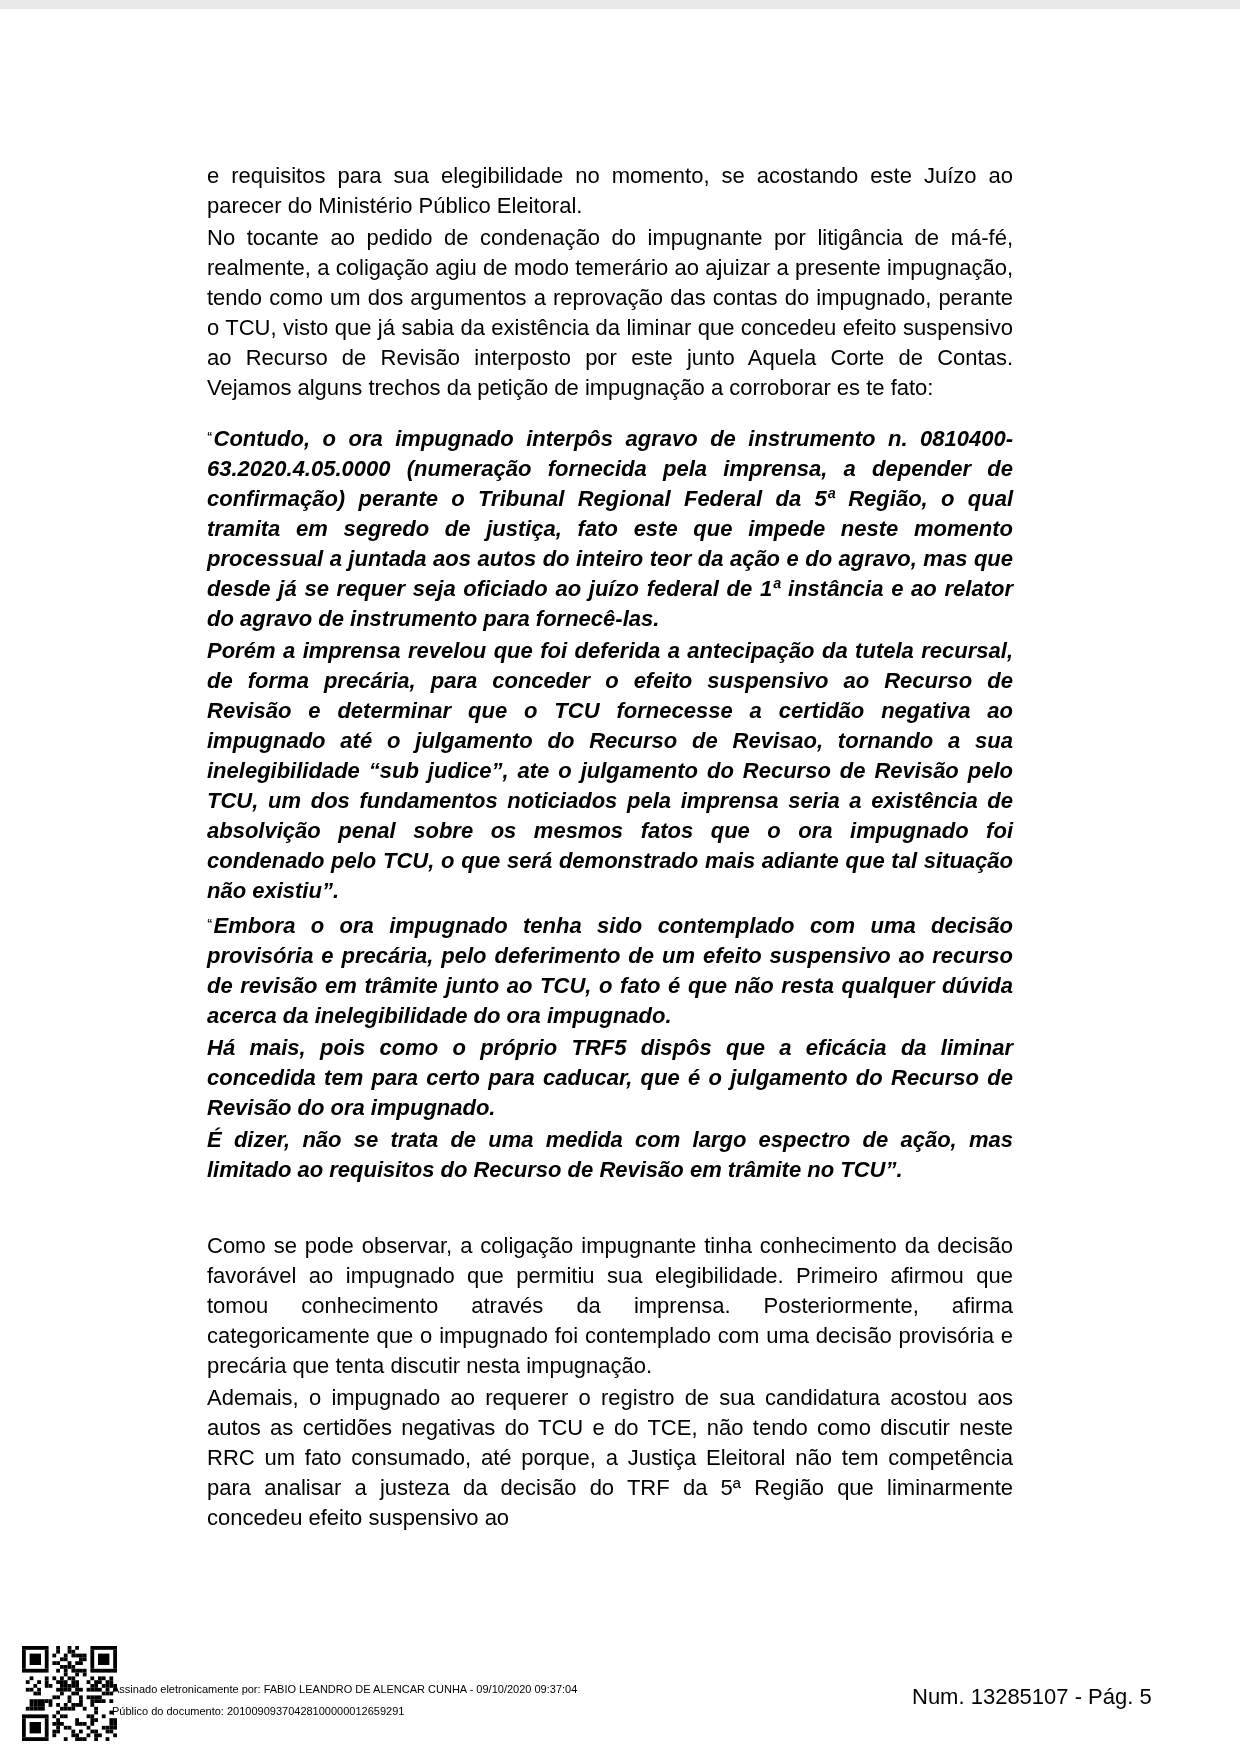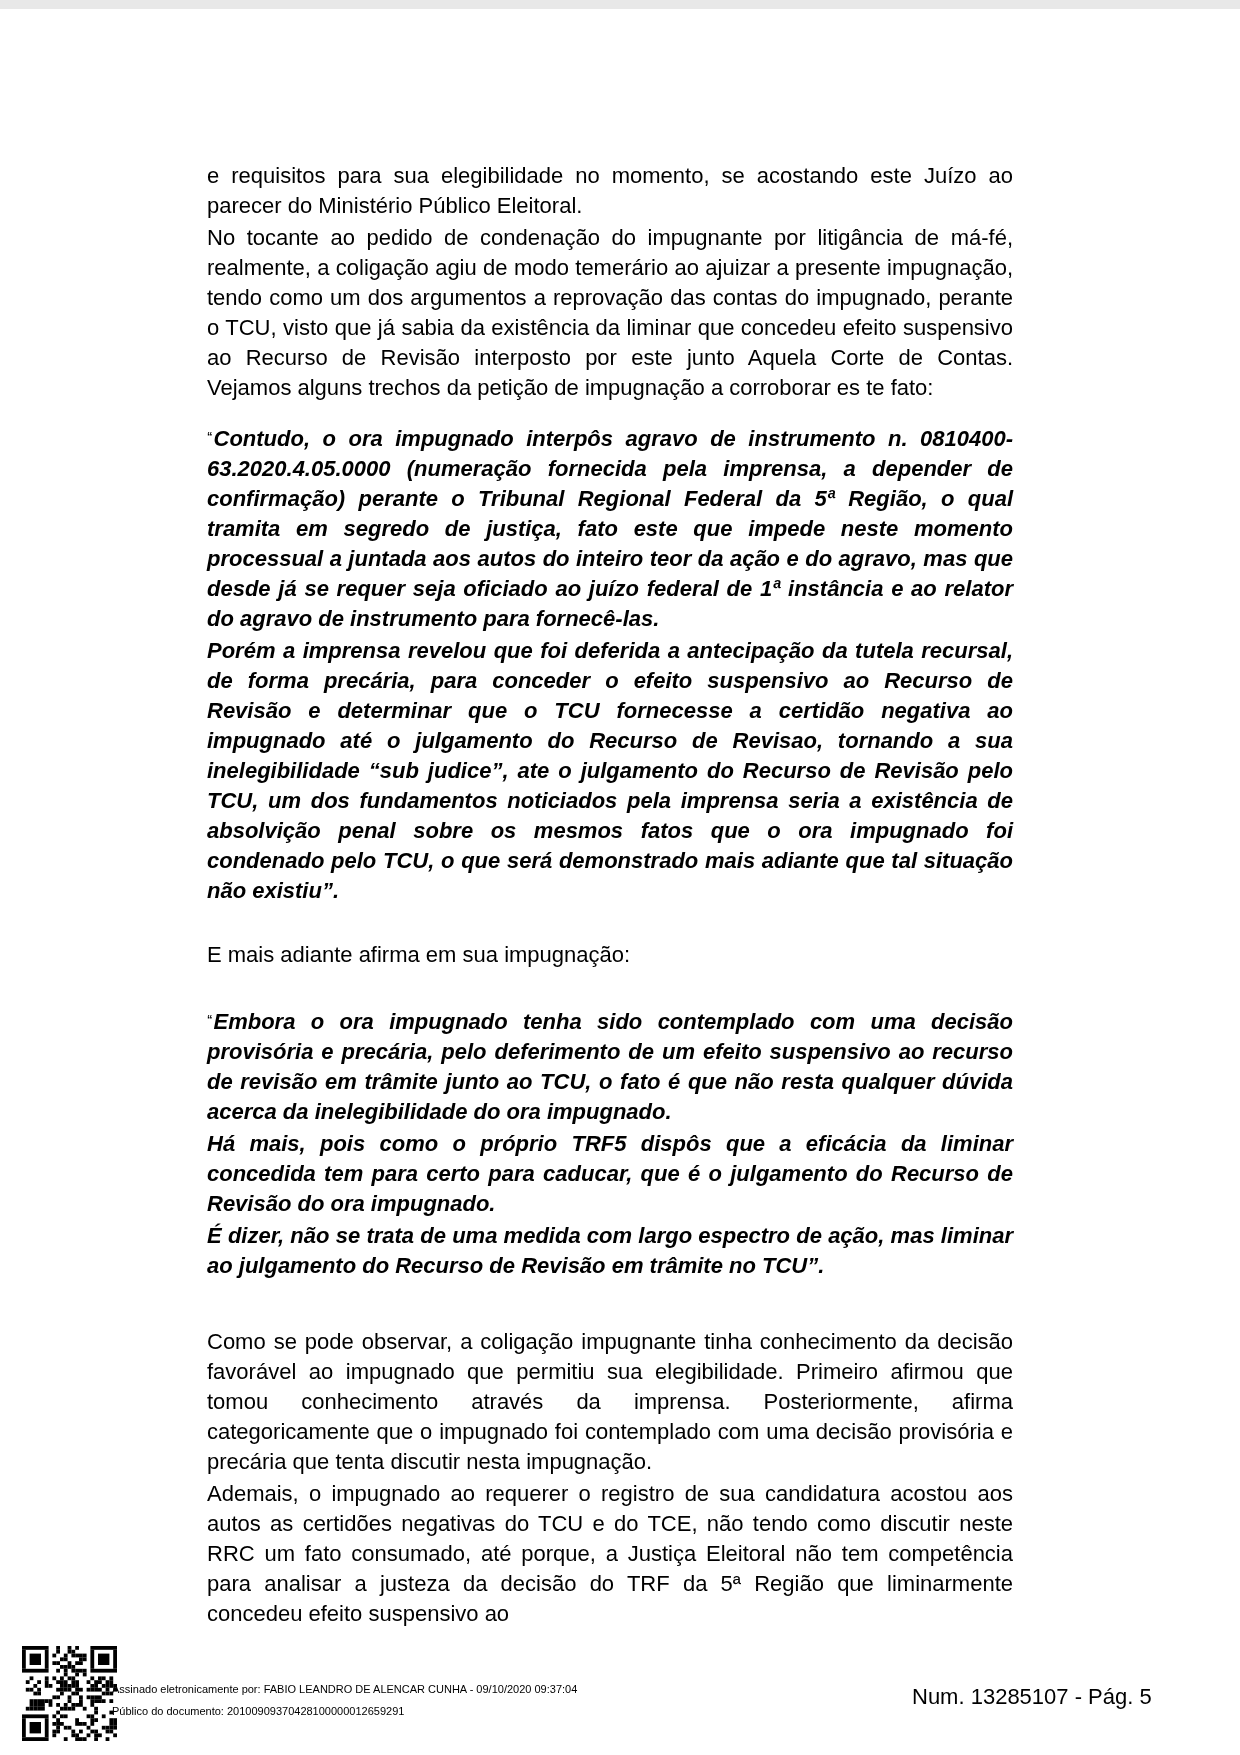--- a/index.html
+++ b/index.html
@@ -54,24 +54,23 @@
 </head>
 <body>
 
 <div class="page">
 
   <div class="doc-text">
     <p class="para">e requisitos para sua elegibilidade no momento, se acostando este Juízo ao parecer do Ministério Público Eleitoral.</p>
     <p class="para">No tocante ao pedido de condenação do impugnante por litigância de má-fé, realmente, a coligação agiu de modo temerário ao ajuizar a presente impugnação, tendo como um dos argumentos a reprovação das contas do impugnado, perante o TCU, visto que já sabia da existência da liminar que concedeu efeito suspensivo ao Recurso de Revisão interposto por este junto Aquela Corte de Contas. Vejamos alguns trechos da petição de impugnação a corroborar es te fato:</p>
     <p class="quote mt-quote"><span class="lead-mark">“</span><span>Contudo, o ora impugnado interpôs agravo de instrumento n. 0810400-63.2020.4.05.0000 (numeração fornecida pela imprensa, a depender de confirmação) perante o Tribunal Regional Federal da 5ª Região, o qual tramita em segredo de justiça, fato este que impede neste momento processual a juntada aos autos do inteiro teor da ação e do agravo, mas que desde já se requer seja oficiado ao juízo federal de 1ª instância e ao relator do agravo de instrumento para fornecê-las.</span></p>
     <p class="quote">Porém a imprensa revelou que foi deferida a antecipação da tutela recursal, de forma precária, para conceder o efeito suspensivo ao Recurso de Revisão e determinar que o TCU fornecesse a certidão negativa ao impugnado até o julgamento do Recurso de Revisao, tornando a sua inelegibilidade “sub judice”, ate o julgamento do Recurso de Revisão pelo TCU, um dos fundamentos noticiados pela imprensa seria a existência de absolvição penal sobre os mesmos fatos que o ora impugnado foi condenado pelo TCU, o que será demonstrado mais adiante que tal situação não existiu”.</p>
-    <p class="para mt-gap">E mais adiante afirma em sua impugnação:</p>
     <p class="quote"><span class="lead-mark">“</span><span>Embora o ora impugnado tenha sido contemplado com uma decisão provisória e precária, pelo deferimento de um efeito suspensivo ao recurso de revisão em trâmite junto ao TCU, o fato é que não resta qualquer dúvida acerca da inelegibilidade do ora impugnado.</span></p>
     <p class="quote">Há mais, pois como o próprio TRF5 dispôs que a eficácia da liminar concedida tem para certo para caducar, que é o julgamento do Recurso de Revisão do ora impugnado.</p>
-    <p class="quote">É dizer, não se trata de uma medida com largo espectro de ação, mas liminar ao julgamento do Recurso de Revisão em trâmite no TCU”.</p>
+    <p class="quote">É dizer, não se trata de uma medida com largo espectro de ação, mas limitado ao requisitos do Recurso de Revisão em trâmite no TCU”.</p>
     <p class="para mt-big">Como se pode observar, a coligação impugnante tinha conhecimento da decisão favorável ao impugnado que permitiu sua elegibilidade. Primeiro afirmou que tomou conhecimento através da imprensa. Posteriormente, afirma categoricamente que o impugnado foi contemplado com uma decisão provisória e precária que tenta discutir nesta impugnação.</p>
     <p class="para">Ademais, o impugnado ao requerer o registro de sua candidatura acostou aos autos as certidões negativas do TCU e do TCE, não tendo como discutir neste RRC um fato consumado, até porque, a Justiça Eleitoral não tem competência para analisar a justeza da decisão do TRF da 5ª Região que liminarmente concedeu efeito suspensivo ao</p>
   </div>
 
   <div class="footer">
     <svg class="qr" id="qr-svg" viewBox="0 0 95 95">
         <rect x="34.20" y="0.00" width="3.80" height="3.80" fill="#000"></rect>
         <rect x="45.60" y="0.00" width="3.80" height="3.80" fill="#000"></rect>
         <rect x="53.20" y="0.00" width="3.80" height="3.80" fill="#000"></rect>
         <rect x="34.20" y="3.80" width="3.80" height="3.80" fill="#000"></rect>

